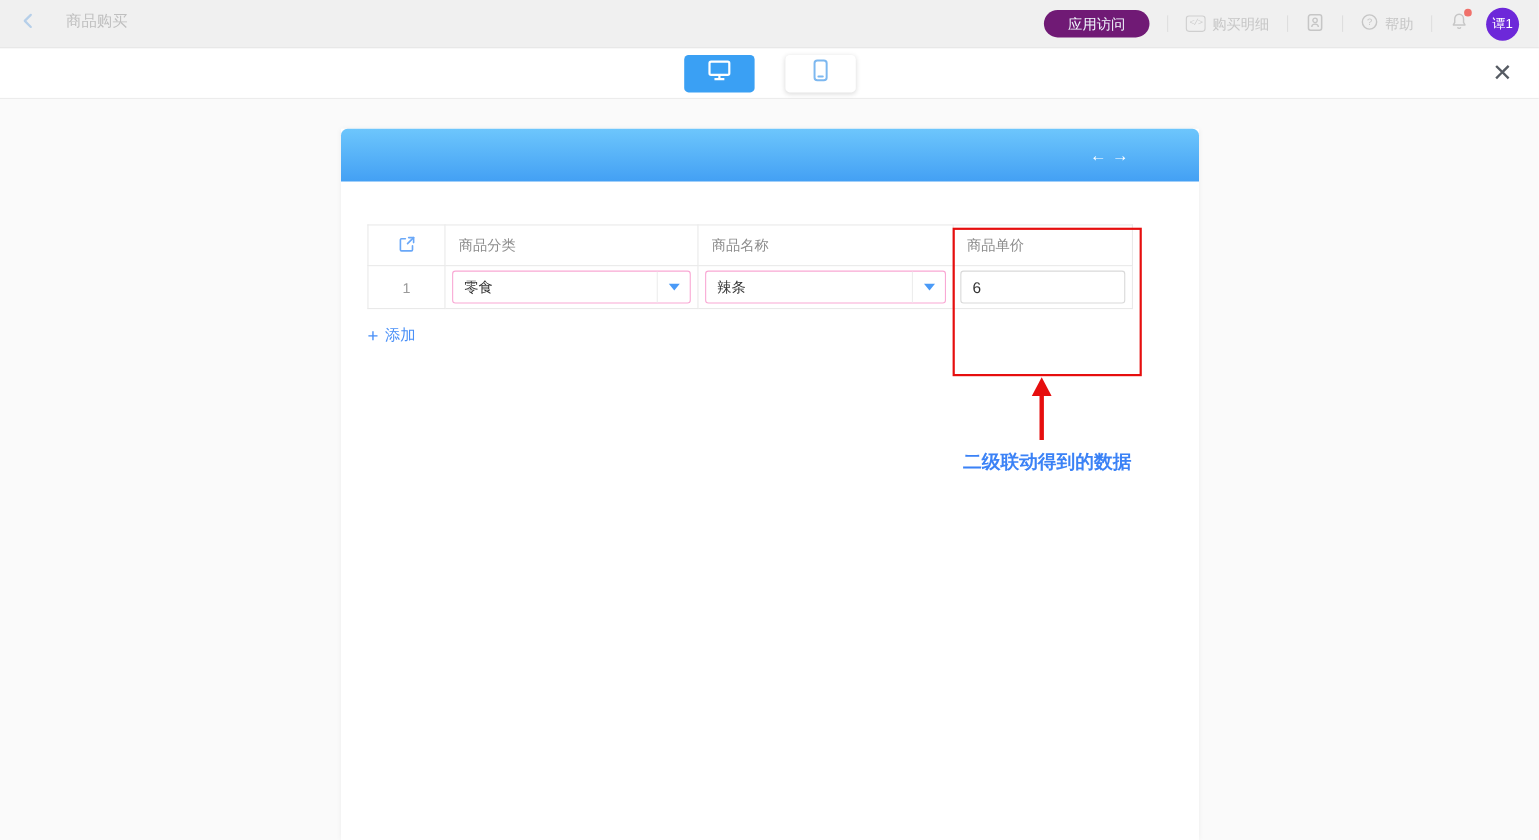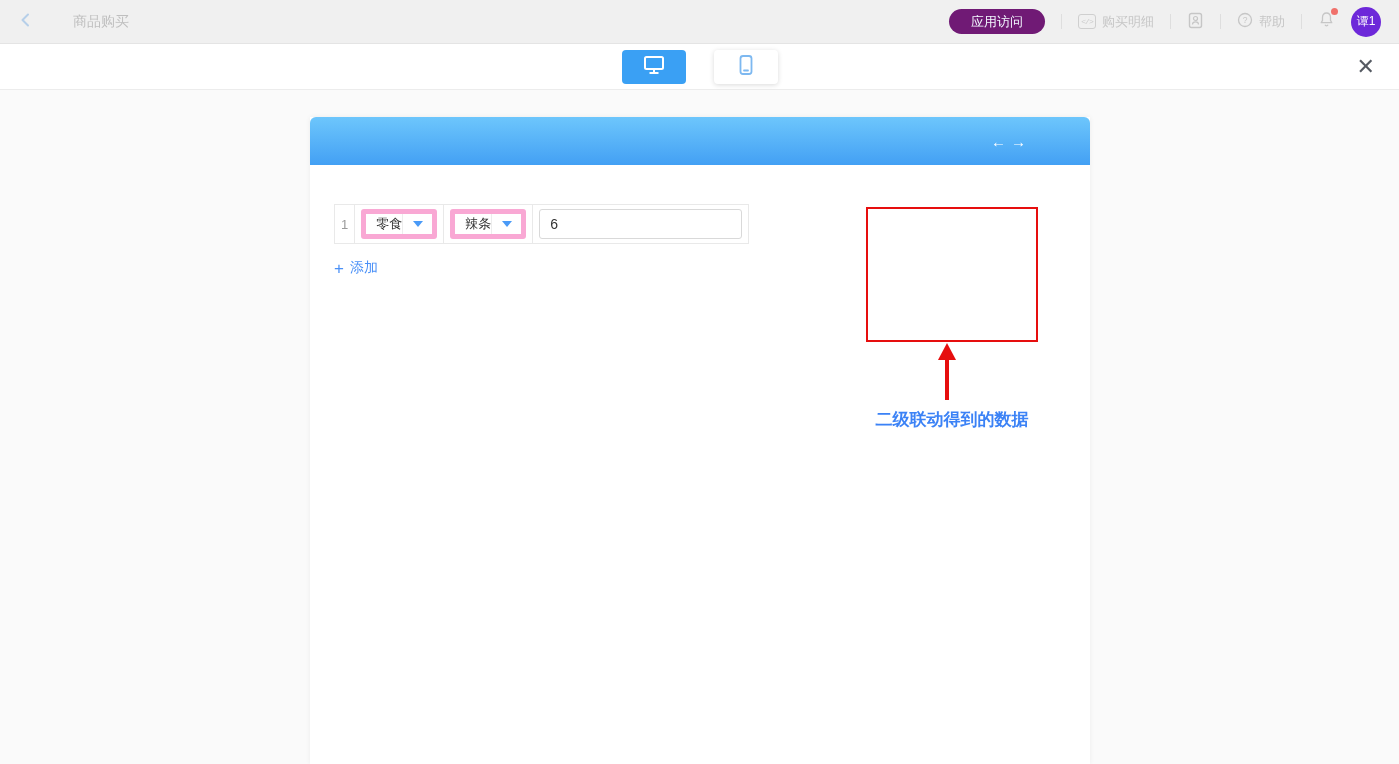--- a/index.html
+++ b/index.html
@@ -3,21 +3,21 @@
 <meta charset="utf-8">
 <style>
   * { margin:0; padding:0; box-sizing:border-box; }
   body { font-family:"Liberation Sans","DejaVu Sans",sans-serif; }
   .page { position:relative; width:1399px; height:764px; background:#fafafa; overflow:hidden; }
 
   
   .topbar { position:absolute; top:0; left:0; width:100%; height:44px;
     background:#f0f0f0; border-bottom:1px solid #e4e4e4;
     display:flex; align-items:center; justify-content:space-between; padding:0 18px; }
-  .topbar-left { display:flex; align-items:center; gap:39px; }
+  .topbar-left { display:flex; gap:26px; }
   .back-btn { display:flex; align-items:center; cursor:pointer; }
   .topbar-title { font-size:14px; color:#bfbfbf; }
   .topbar-right { display:flex; align-items:center; gap:16px; }
   .pill-btn { background:#701a75; color:#f1f8fe; font-size:13px; border:none;
     border-radius:16px; padding:6px 22px; line-height:1; }
   .tb-divider { width:1px; height:15px; background:#dedede; }
   .tb-item { display:flex; align-items:center; gap:6px; color:#c6c6c6; font-size:13px; }
   .code-chip { width:18px; height:15px; border:1px solid #cfcfcf; border-radius:3px;
     font-size:8px; color:#cccccc; display:flex; align-items:center; justify-content:center;
     font-family:"Liberation Mono",monospace; letter-spacing:-1px; }
@@ -54,21 +54,21 @@
   .sub-table td { border:1px solid #e9e9e9; background:#ffffff; }
   .sub-table .hdr td { height:37px; font-size:13px; color:#8c8c8c; padding-left:12px; }
   .sub-table .hdr td.handle-cell { padding-left:0; text-align:center; }
   .sub-table .row td { height:39px; padding:0 6px; }
   .col-handle { width:70px; }
   .col-cat { width:230px; }
   .col-name { width:232px; }
   .col-price { width:163px; }
   .row-index { text-align:center; color:#9a9a9a; font-size:13px; }
 
-  .select-box { height:30px; border:5px solid #f9a8d4; border-radius:3px;
+  .select-box { height:30px; border:1px solid #f9a8d4; border-radius:3px;
     display:flex; align-items:center; background:#fff; cursor:pointer; }
   .select-value { flex:1; padding-left:10px; font-size:13px; color:#333333; }
   .select-caret-zone { width:30px; align-self:stretch; border-left:1px solid #ededed;
     display:flex; align-items:center; justify-content:center; }
   .caret-down { width:0; height:0; border-left:5px solid transparent;
     border-right:5px solid transparent; border-top:6px solid #4a9af7; }
   .cell-input { width:100%; height:30px; border:1px solid #d9d9d9; border-radius:3px;
     padding:0 10px; font-size:14px; color:#333333; outline:none;
     font-family:"Liberation Sans",sans-serif; }
 
@@ -171,20 +171,34 @@
     <div class="card-header">
       <div class="nav-arrows">
         <span>←</span>
         <span>→</span>
       </div>
     </div>
     <div class="card-body">
 
       <table class="sub-table">
         <tbody>
+            <tr class="hdr">
+          <td class="col-handle handle-cell">
+            <span>
+              <svg width="16" height="16" viewBox="0 0 16 16">
+                    <path d="M13 9.5V13a1 1 0 0 1-1 1H3a1 1 0 0 1-1-1V4a1 1 0 0 1 1-1h3.5" fill="none" stroke="#6aa8f8" stroke-width="1.5" stroke-linecap="round"></path>
+                    <polyline points="9.5,2 14,2 14,6.5" fill="none" stroke="#6aa8f8" stroke-width="1.5" stroke-linecap="round" stroke-linejoin="round"></polyline>
+                    <line x1="14" y1="2" x2="8.5" y2="7.5" stroke="#6aa8f8" stroke-width="1.5" stroke-linecap="round"></line>
+                  </svg>
+            </span>
+          </td>
+          <td class="col-cat">商品分类</td>
+          <td class="col-name">商品名称</td>
+          <td class="col-price">商品单价</td>
+        </tr>
         <tr class="row">
           <td class="row-index">1</td>
           <td>
             <div class="select-box">
               <span class="select-value">零食</span>
               <span class="select-caret-zone">
                     <span class="caret-down"></span>
                   </span>
             </div>
           </td>

